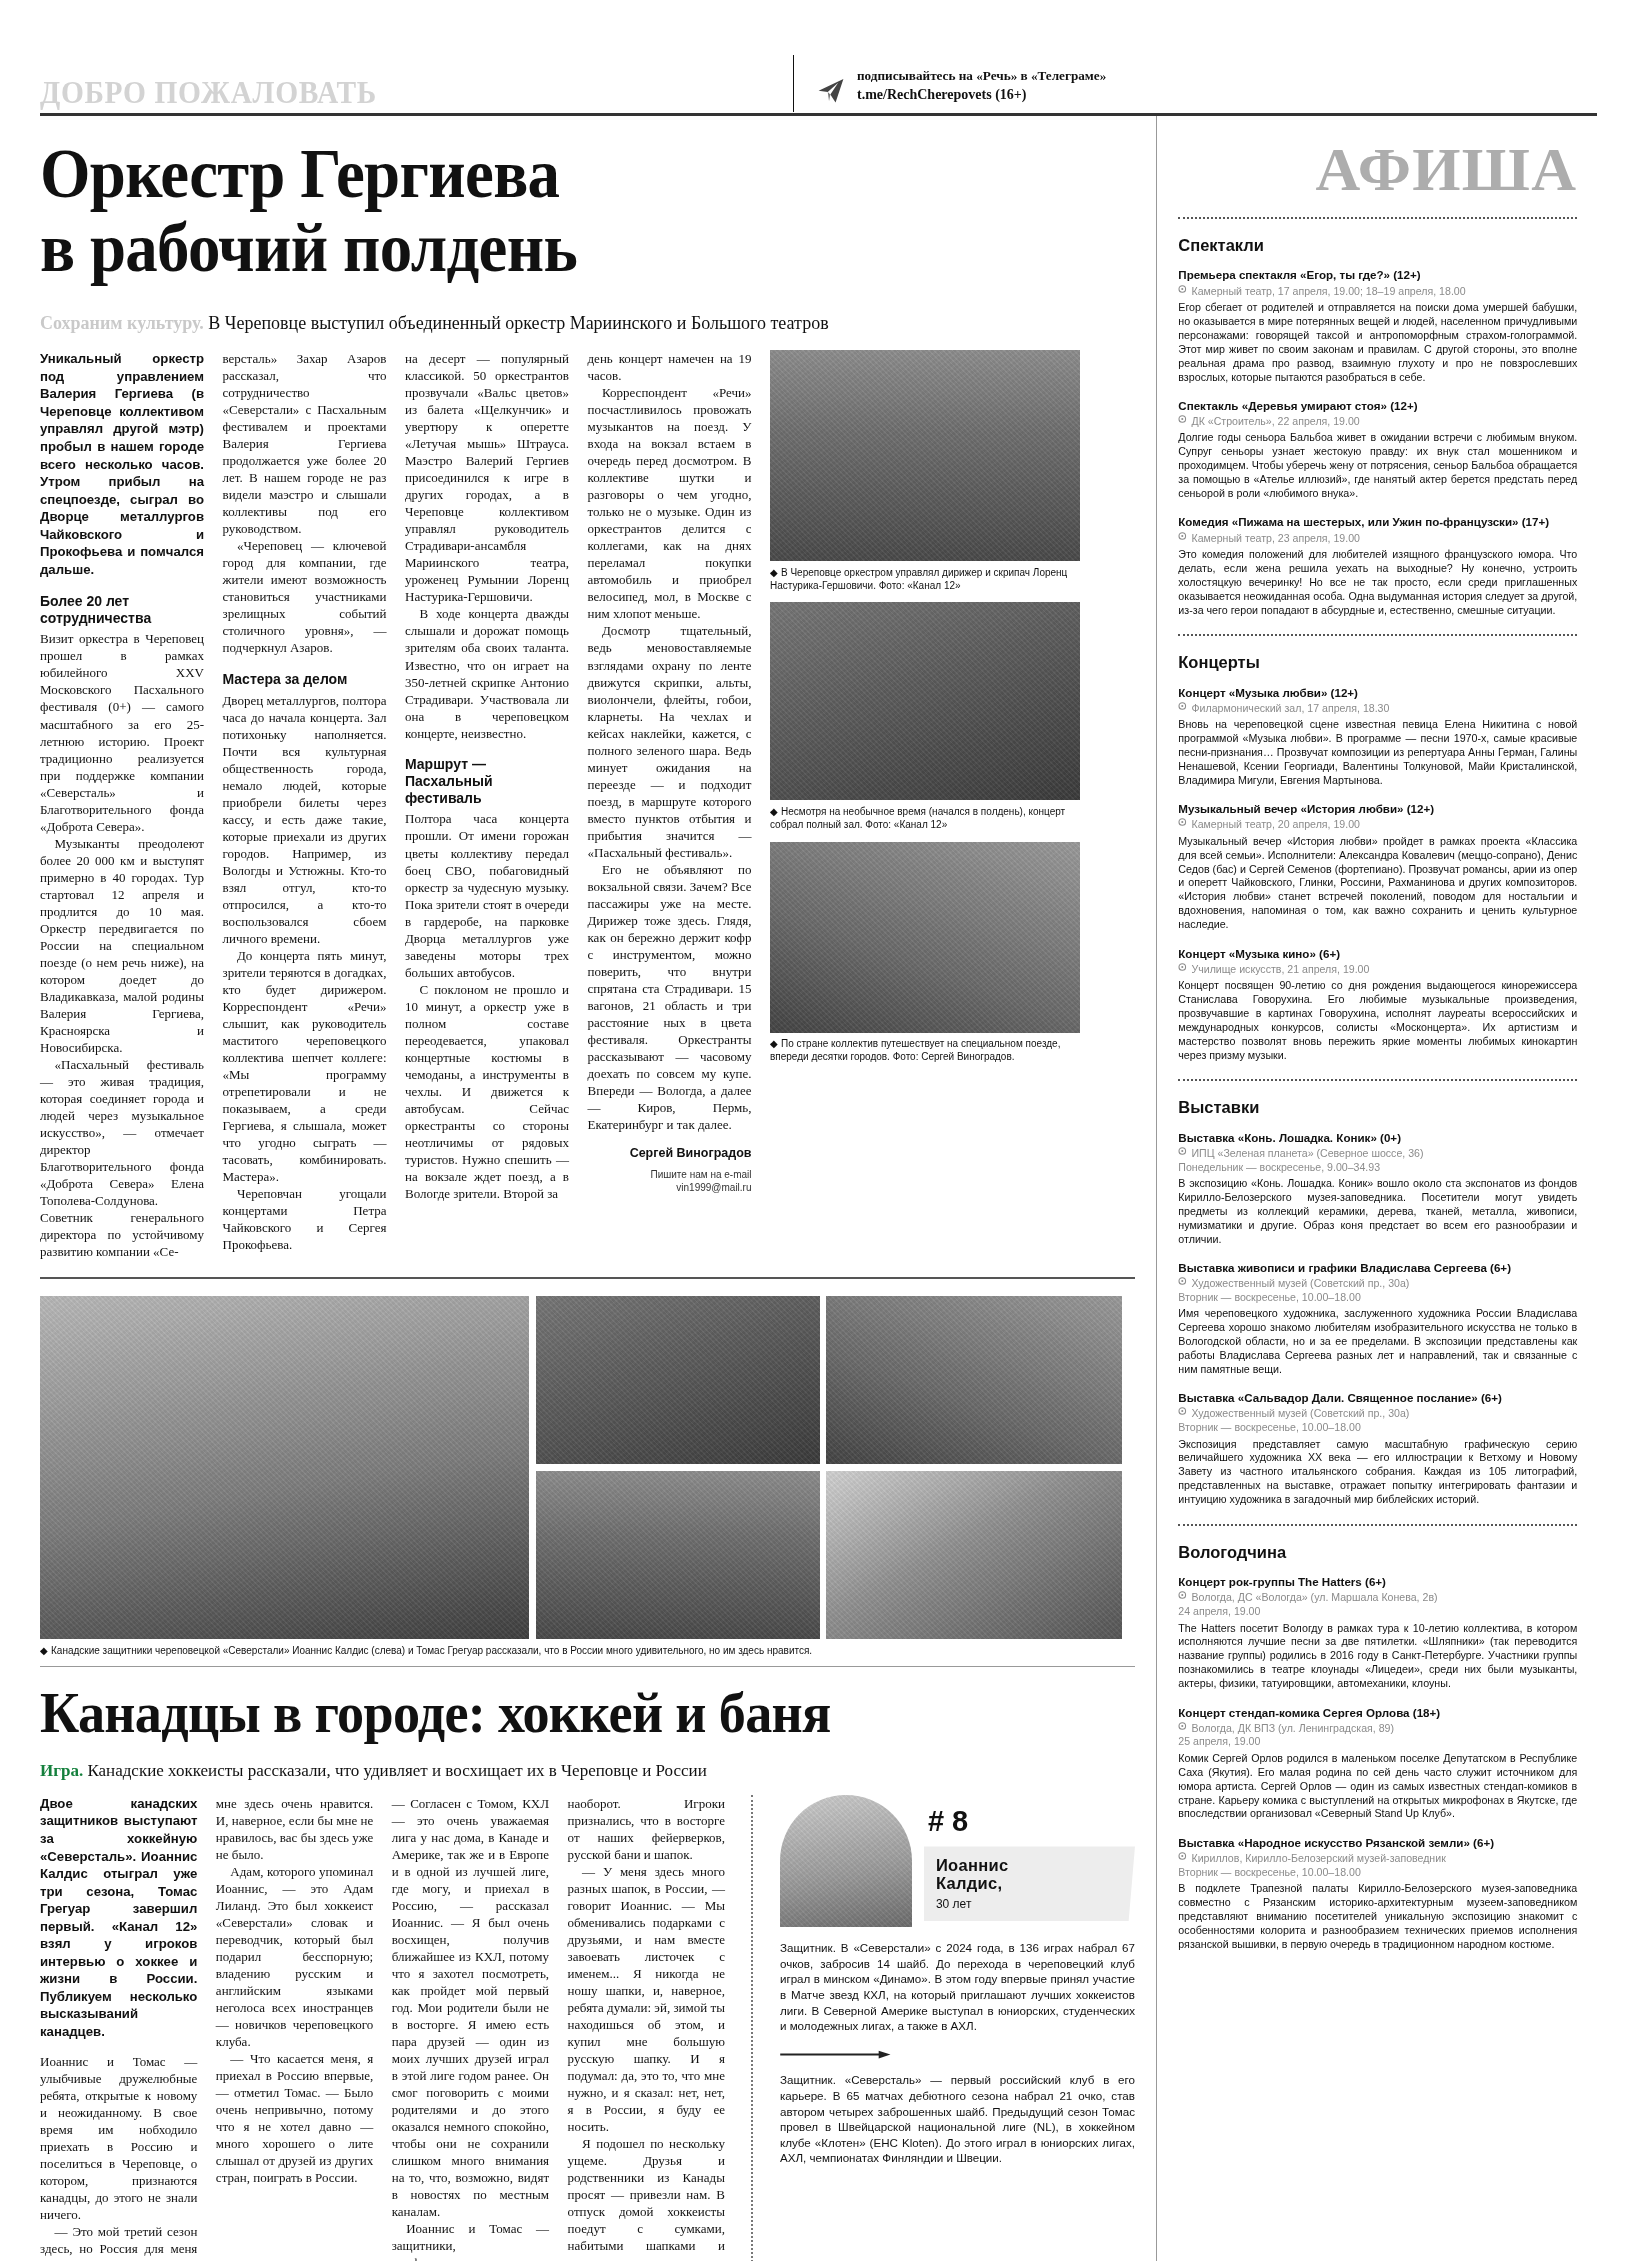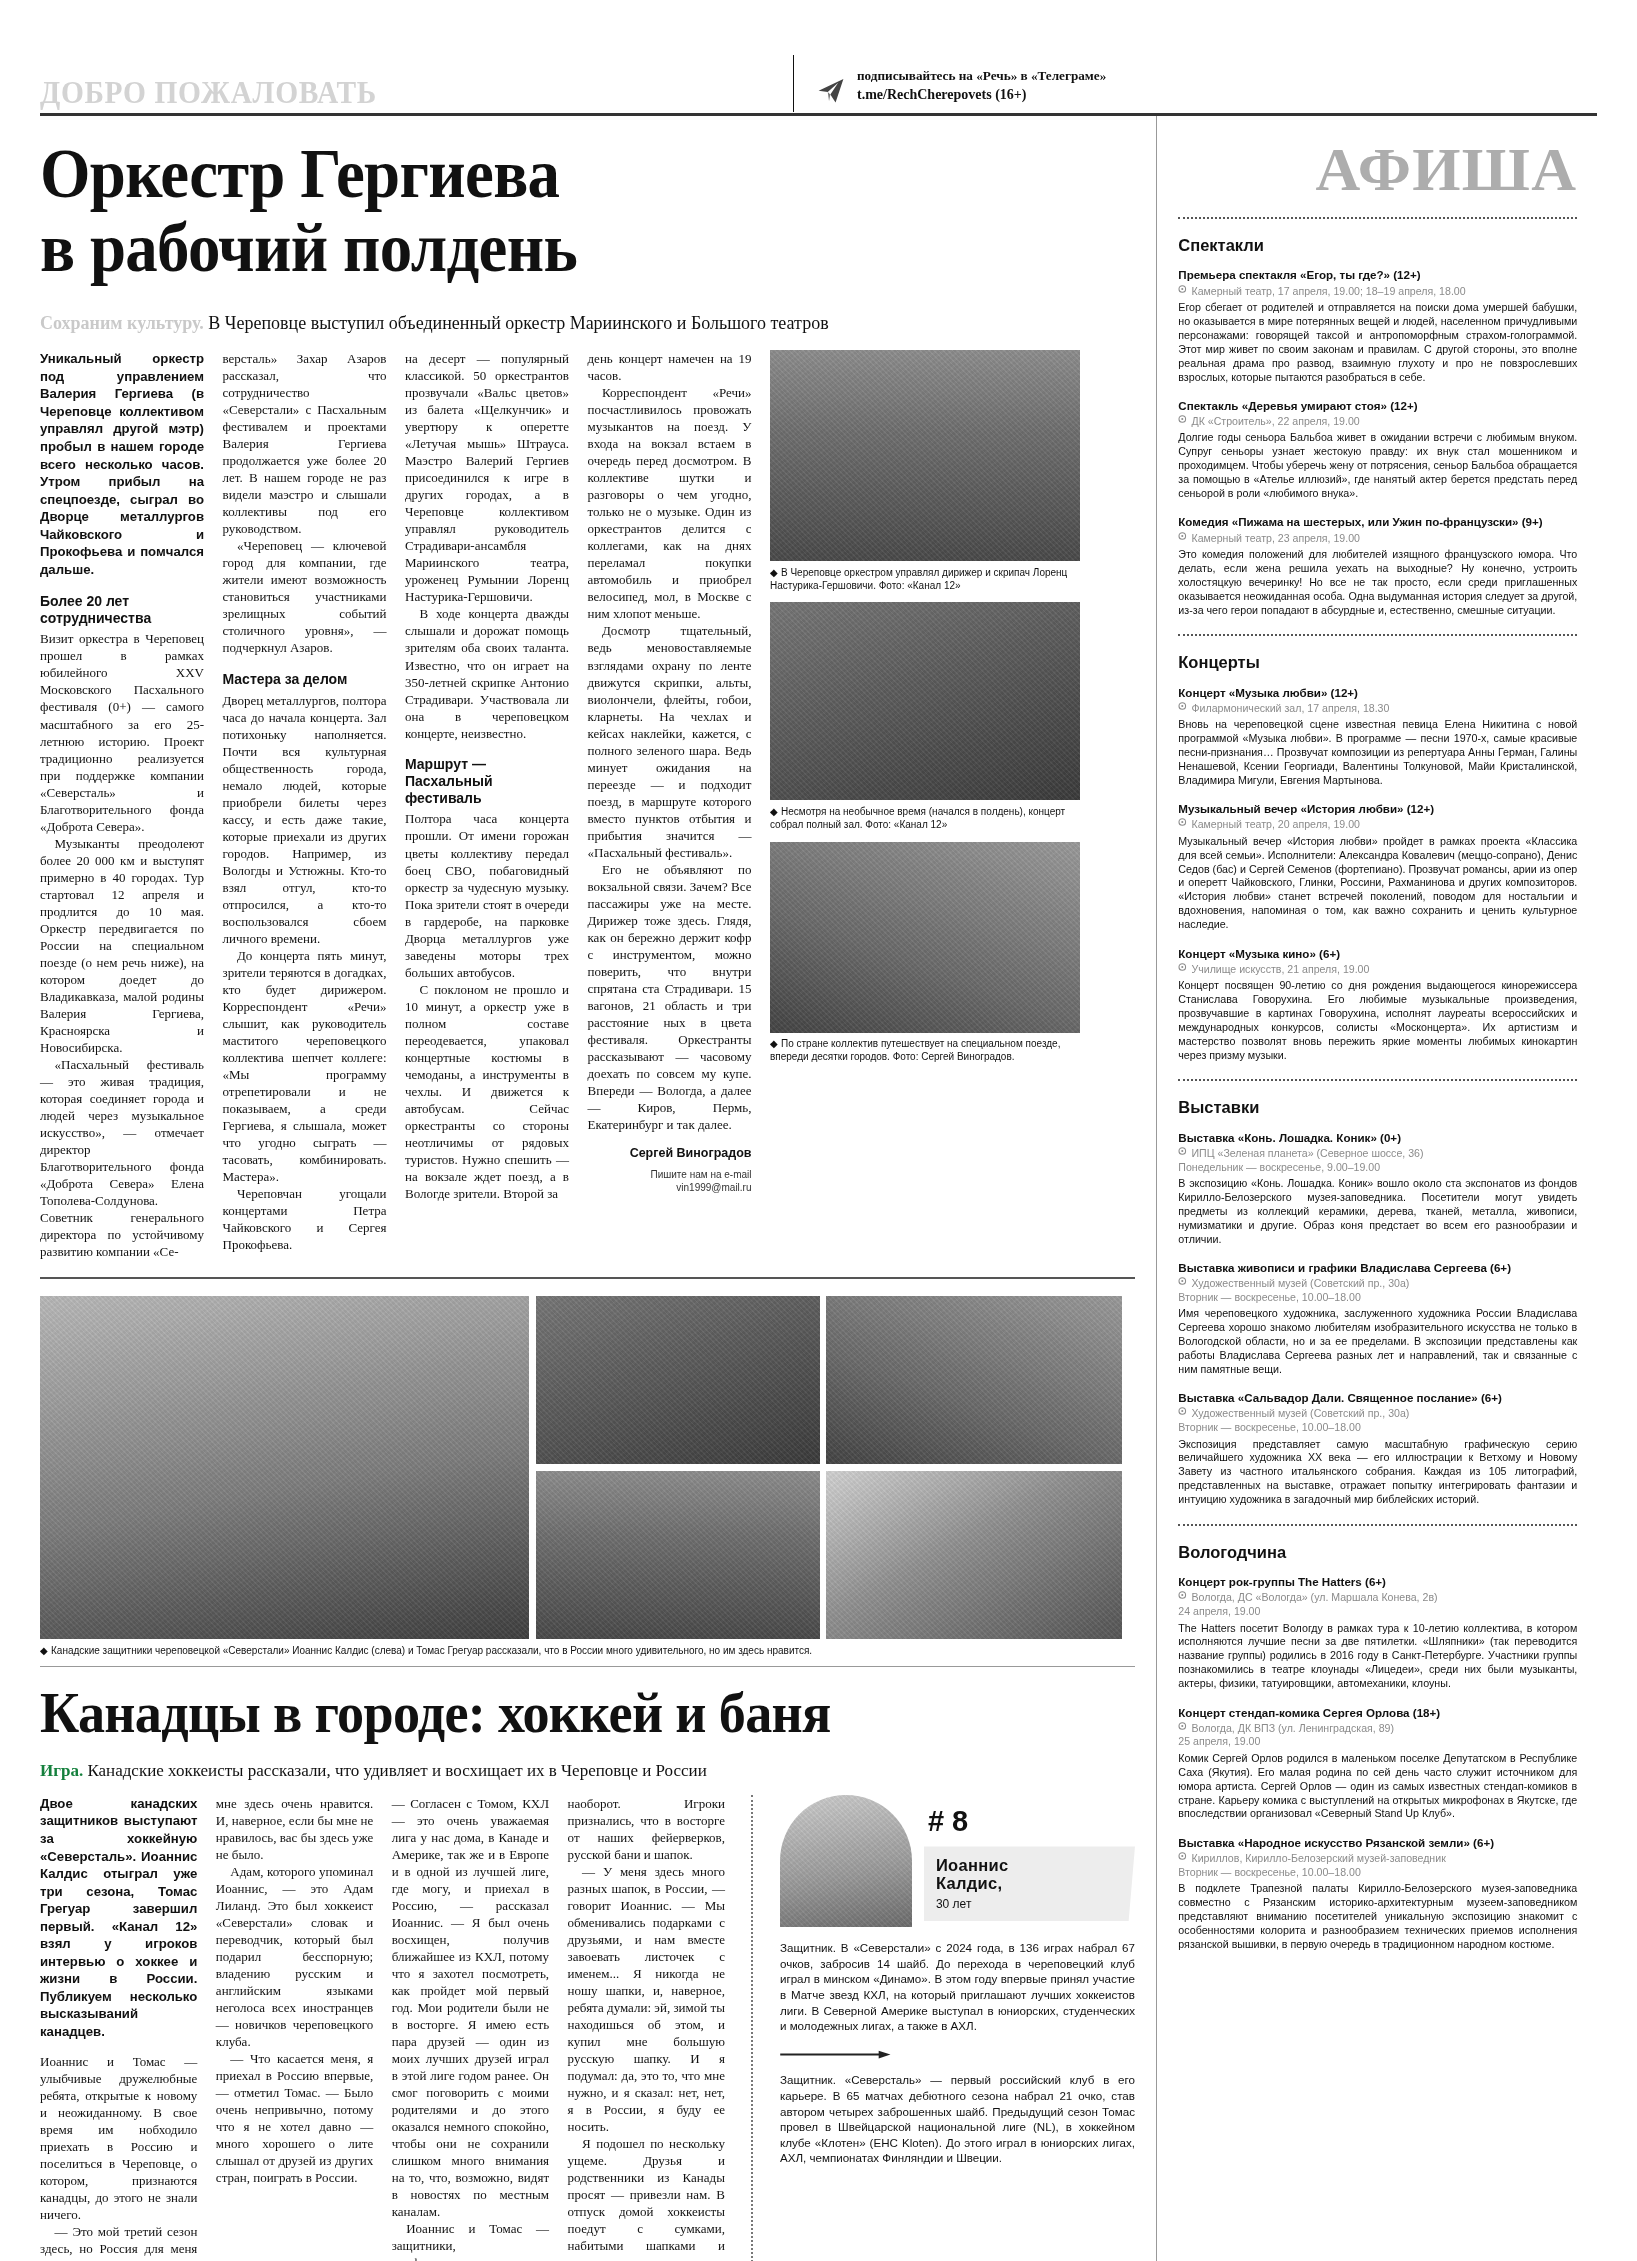--- a/index.html
+++ b/index.html
@@ -366,21 +366,21 @@
                   <circle cx="6.5" cy="6" r="5" fill="none" stroke="#8b8b8b" stroke-width="1.6"></circle>
                   <circle cx="6.5" cy="6" r="1.6" fill="#8b8b8b"></circle>
                 </svg>
             </span>
             <span>ДК «Строитель», 22 апреля, 19.00</span>
           </div>
           <div class="ev-body">Долгие годы сеньора Бальбоа живет в ожидании встречи с любимым внуком. Супруг сеньоры узнает жестокую правду: их внук стал мошенником и проходимцем. Чтобы уберечь жену от потрясения, сеньор Бальбоа обращается за помощью в «Ателье иллюзий», где нанятый актер берется предстать перед сеньорой в роли «любимого внука».</div>
         </div>
 
         <div class="ev">
-          <div class="ev-title">Комедия «Пижама на шестерых, или Ужин по-французски» (9+)</div>
+          <div class="ev-title">Комедия «Пижама на шестерых, или Ужин по-французски» (17+)</div>
           <div class="ev-place">
             <span class="pin">
               <svg width="8.6" height="10.6" viewBox="0 0 13 16">
                   <circle cx="6.5" cy="6" r="5" fill="none" stroke="#8b8b8b" stroke-width="1.6"></circle>
                   <circle cx="6.5" cy="6" r="1.6" fill="#8b8b8b"></circle>
                 </svg>
             </span>
             <span>Камерный театр, 23 апреля, 19.00</span>
           </div>
           <div class="ev-body">Это комедия положений для любителей изящного французского юмора. Что делать, если жена решила уехать на выходные? Ну конечно, устроить холостяцкую вечеринку! Но все не так просто, если среди приглашенных оказывается неожиданная особа. Одна выдуманная история следует за другой, из-за чего герои попадают в абсурдные и, естественно, смешные ситуации.</div>
@@ -444,21 +444,21 @@
           <div class="ev-title">Выставка «Конь. Лошадка. Коник» (0+)</div>
           <div class="ev-place">
             <span class="pin">
               <svg width="8.6" height="10.6" viewBox="0 0 13 16">
                   <circle cx="6.5" cy="6" r="5" fill="none" stroke="#8b8b8b" stroke-width="1.6"></circle>
                   <circle cx="6.5" cy="6" r="1.6" fill="#8b8b8b"></circle>
                 </svg>
             </span>
             <span>ИПЦ «Зеленая планета» (Северное шоссе, 36)</span>
           </div>
-          <div class="ev-place" style="padding-left:0">Понедельник — воскресенье, 9.00–19.00</div>
+          <div class="ev-place" style="padding-left:0">Понедельник — воскресенье, 9.00–34.93</div>
           <div class="ev-body">В экспозицию «Конь. Лошадка. Коник» вошло около ста экспонатов из фондов Кирилло-Белозерского музея-заповедника. Посетители могут увидеть предметы из коллекций керамики, дерева, тканей, металла, живописи, нумизматики и другие. Образ коня предстает во всем его разнообразии и отличии.</div>
         </div>
 
         <div class="ev">
           <div class="ev-title">Выставка живописи и графики Владислава Сергеева (6+)</div>
           <div class="ev-place">
             <span class="pin">
               <svg width="8.6" height="10.6" viewBox="0 0 13 16">
                   <circle cx="6.5" cy="6" r="5" fill="none" stroke="#8b8b8b" stroke-width="1.6"></circle>
                   <circle cx="6.5" cy="6" r="1.6" fill="#8b8b8b"></circle>

